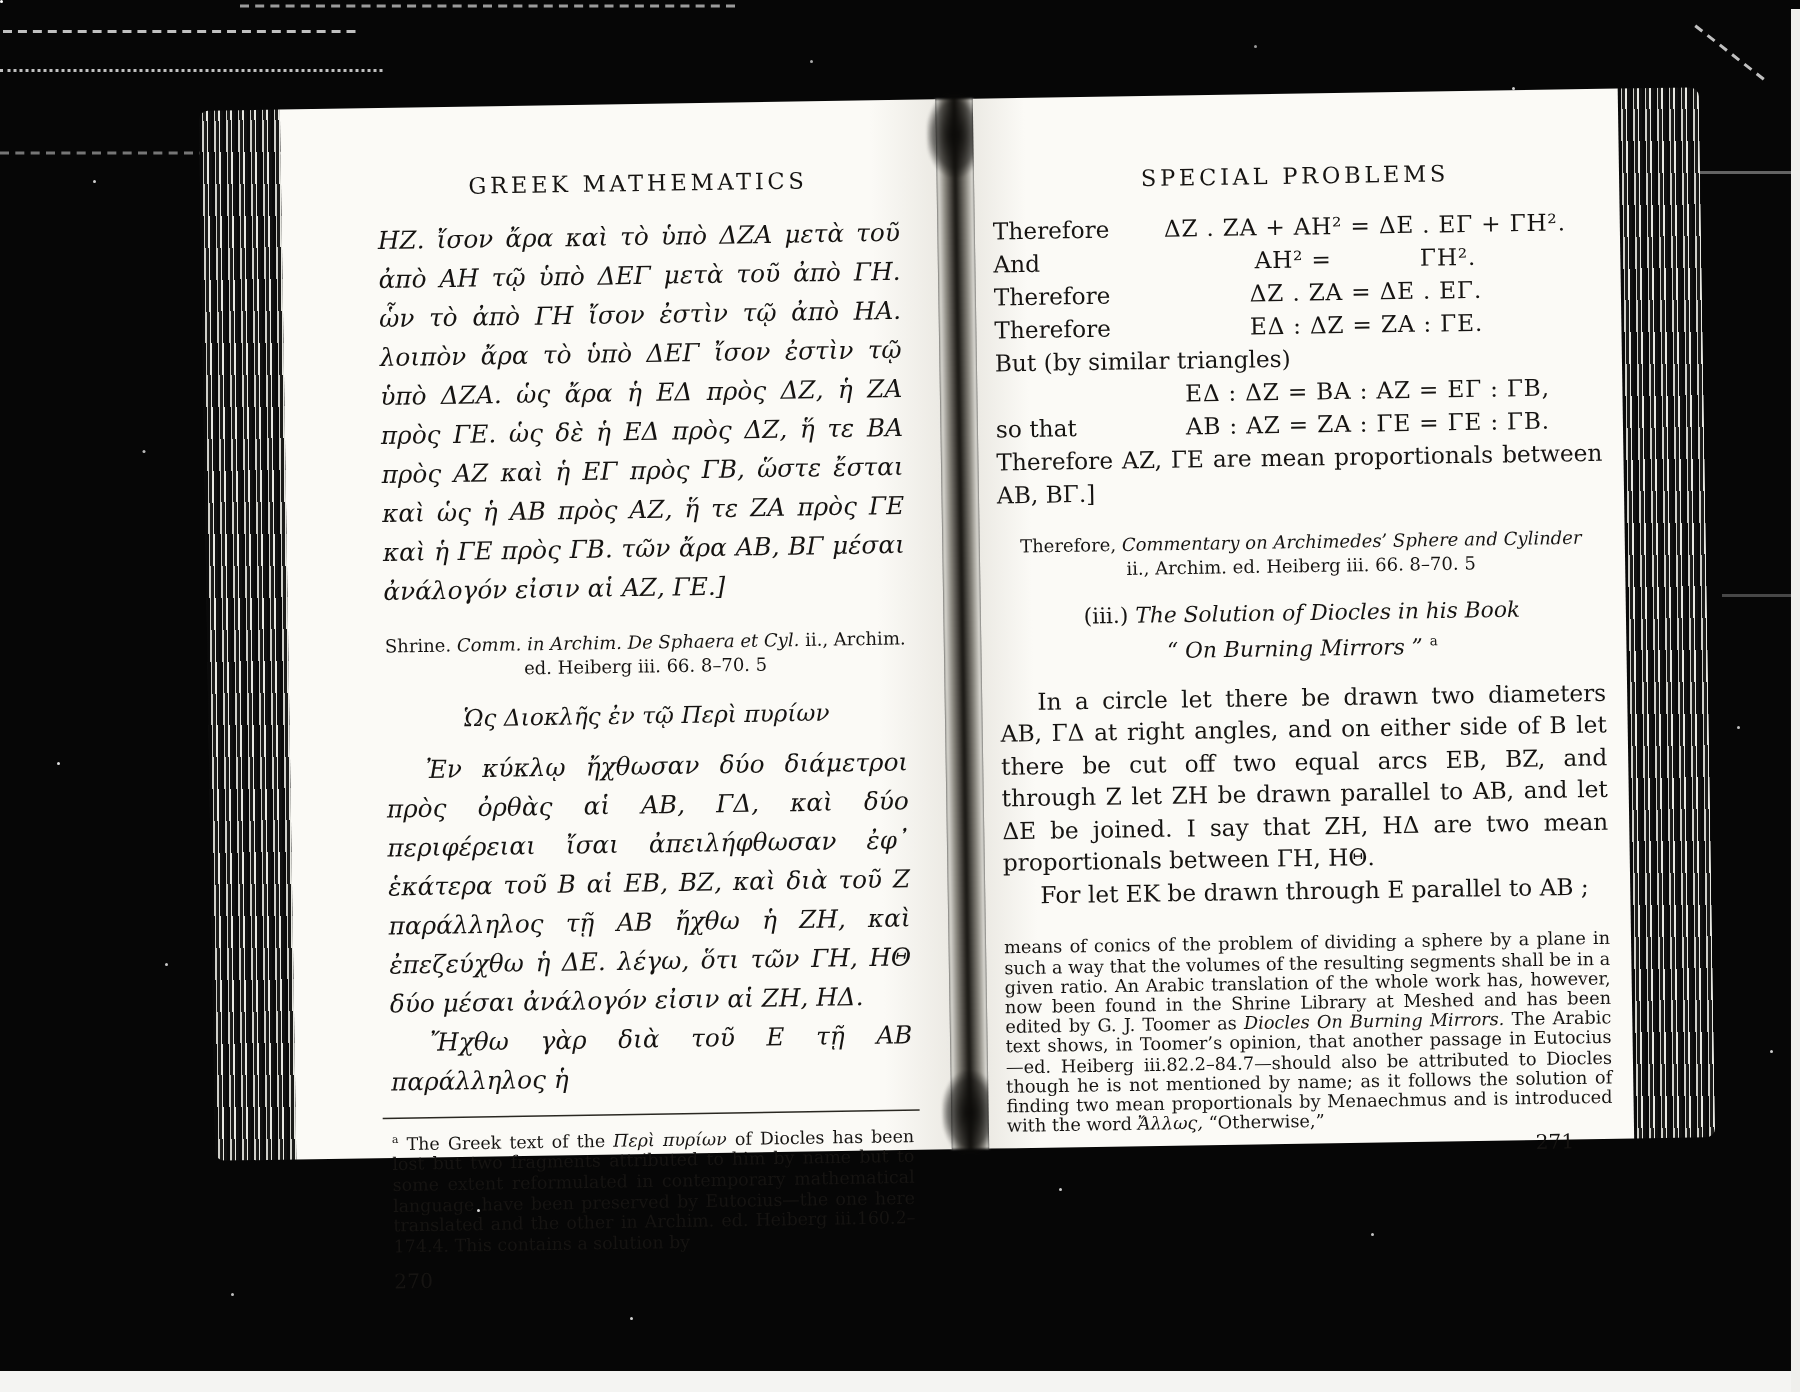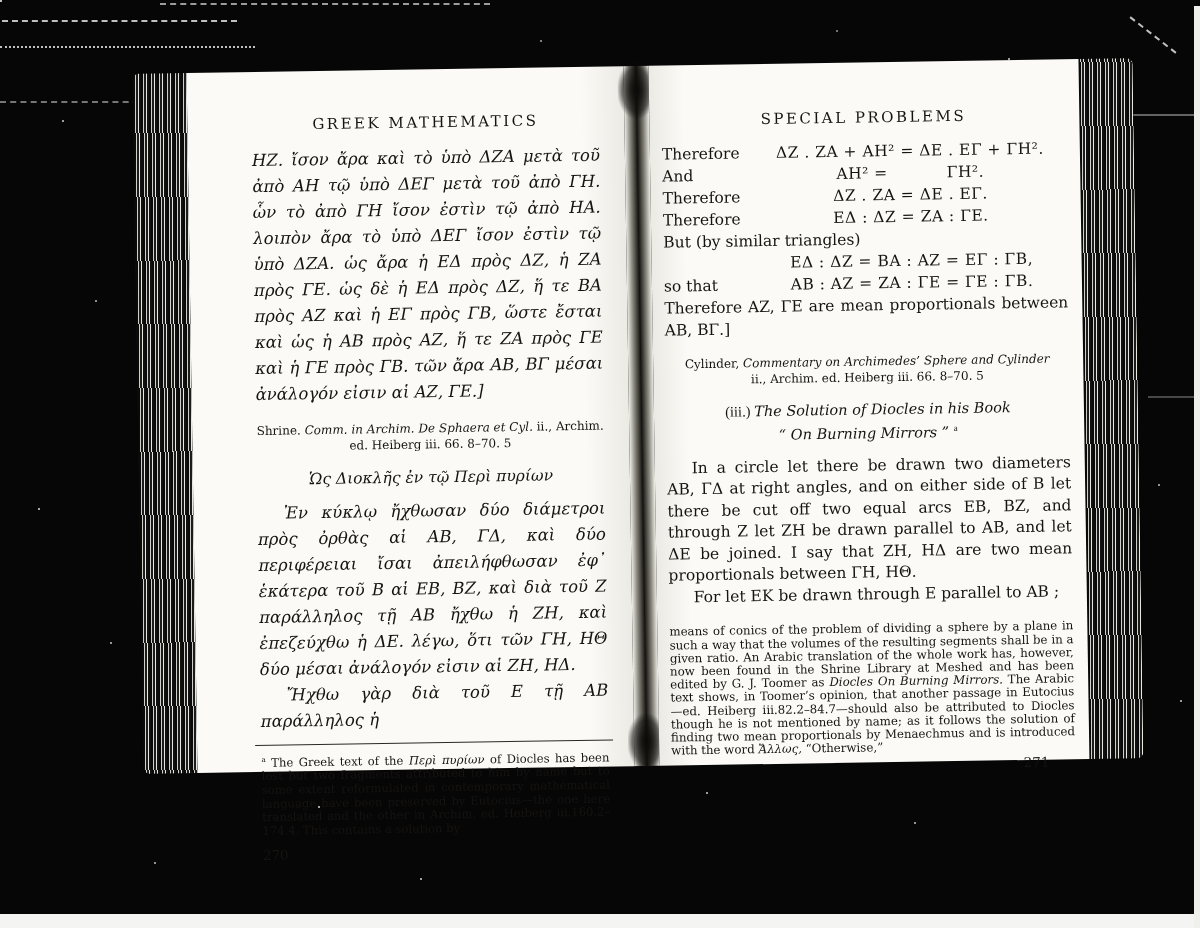--- a/index.html
+++ b/index.html
@@ -56,21 +56,21 @@
   .footnote .it{font-style:italic;}
   .pageno{font-size:13.5px;margin-top:9px;}
   .pageno.r{text-align:right;margin-top:2px;padding-right:26px;}
   
   .eq-row{display:flex;font-size:15.5px;line-height:22px;}
   .eq-row .lbl{flex:0 0 92px;white-space:nowrap;}
   .eq-row .lbl.wide{flex:1 1 auto;}
   .eq-row .eq{flex:1 1 auto;text-align:center;letter-spacing:.5px;}
   .conclusion{font-size:15.5px;line-height:22px;text-align:justify;margin-top:0;}
   .en-heading{text-align:center;font-size:14.5px;line-height:20px;margin-top:14px;font-style:italic;}
-  .en-heading .rm{font-style:normal;font-family:Liberation Serif, serif;}
+  .en-heading .rm{font-style:normal;}
   .en-par{font-size:15.5px;line-height:21.5px;text-align:justify;margin-top:10px;}
   .en-par.first{margin-top:12px;}
   .footnote.right-fn{margin-top:17px;font-size:11.8px;line-height:13.2px;}
   sup{font-size:.62em;}
 </style>
 </head>
 <body>
 
 <div id="stage">
 
@@ -142,21 +142,21 @@
         </div>
         <div class="eq-row">
           <span class="lbl">so that</span>
           <span class="eq">AB : AZ = ZA : ΓE = ΓE : ΓB.</span>
         </div>
       </div>
 
       <p class="conclusion" style="margin:0;">Therefore AZ, ΓE are mean proportionals between AB, BΓ.]</p>
 
       <div class="citation">
-        <span>Cylinder, </span><span style="font-style:italic;">Commentary on Archimedes’ Sphere and Cylinder</span><br>
+        <span>Therefore, </span><span style="font-style:italic;">Commentary on Archimedes’ Sphere and Cylinder</span><br>
         <span>ii., Archim. ed. Heiberg iii. 66. 8–70. 5</span>
       </div>
 
       <div class="en-heading">
         <span class="rm">(iii.) </span><span>The Solution of Diocles in his Book</span><br>
         <span>“ On Burning Mirrors ”</span>
         <sup class="rm">a</sup>
       </div>
 
       <p class="en-par first indent" style="margin-bottom:0;">In a circle let there be drawn two diameters AB, ΓΔ at right angles, and on either side of B let there be cut off two equal arcs EB, BZ, and through Z let ZH be drawn parallel to AB, and let ΔE be joined. I say that ZH, HΔ are two mean proportionals between ΓH, HΘ.</p>

